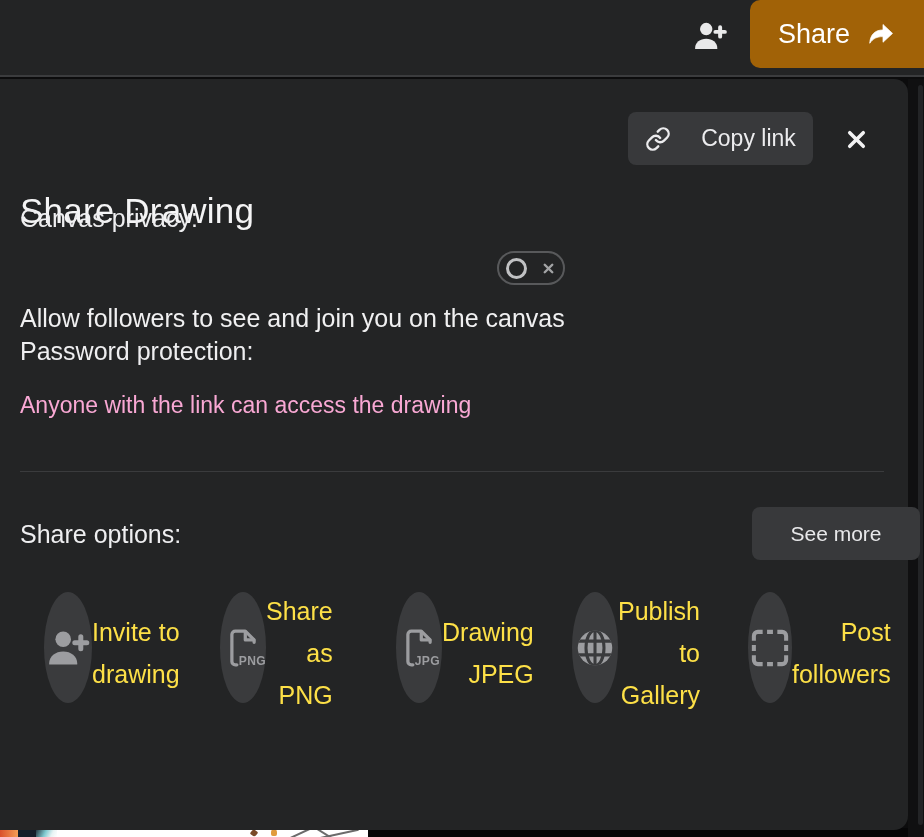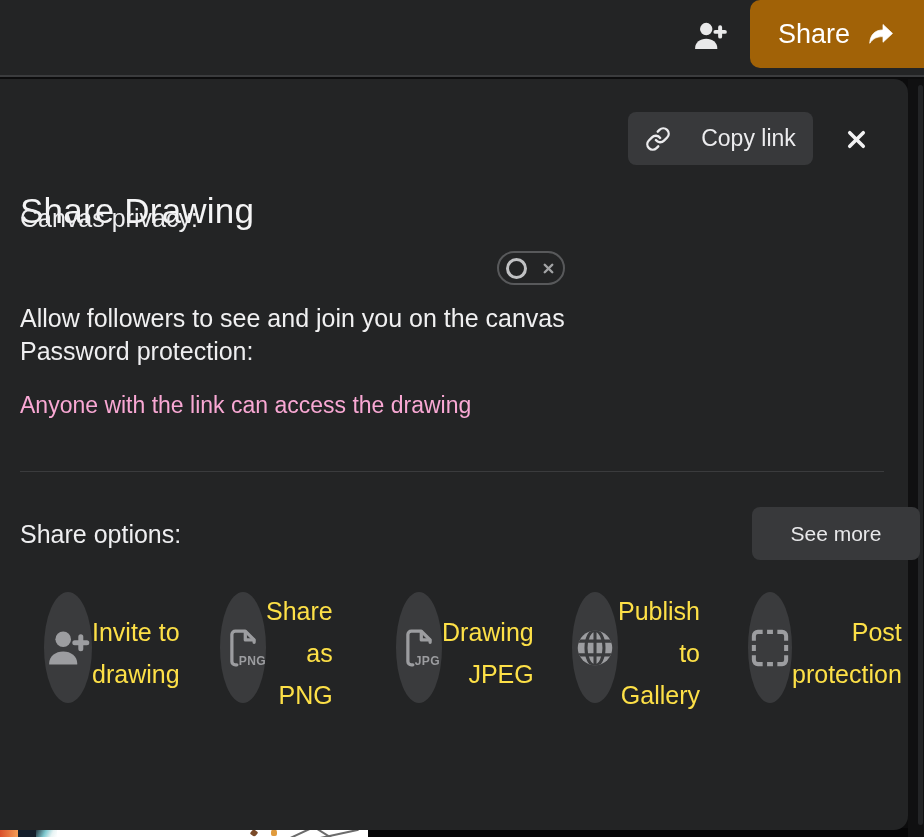--- a/index.html
+++ b/index.html
@@ -236,18 +236,18 @@
         <svg class="icon" width="44" height="44" viewBox="0 0 24 24" fill="none" stroke="#9c9da0" stroke-width="2.2" stroke-linecap="butt" stroke-linejoin="round">
           <path d="M3.2 8 V5.4 A2.2 2.2 0 0 1 5.4 3.2 H8"></path>
           <path d="M16 3.2 h2.6 A2.2 2.2 0 0 1 20.8 5.4 V8"></path>
           <path d="M20.8 16 v2.6 a2.2 2.2 0 0 1 -2.2 2.2 H16"></path>
           <path d="M8 20.8 H5.4 A2.2 2.2 0 0 1 3.2 18.6 V16"></path>
           <path d="M10.4 3.2 h3.2 M20.8 10.4 v3.2 M10.4 20.8 h3.2 M3.2 10.4 v3.2"></path>
         </svg>
       </span>
       <span class="tile-label">
         <span>Post</span><br>
-        <span>protection</span>
+        <span>followers</span>
       </span>
     </button>
 
   </div>
 </div>
 
 </body></html>

